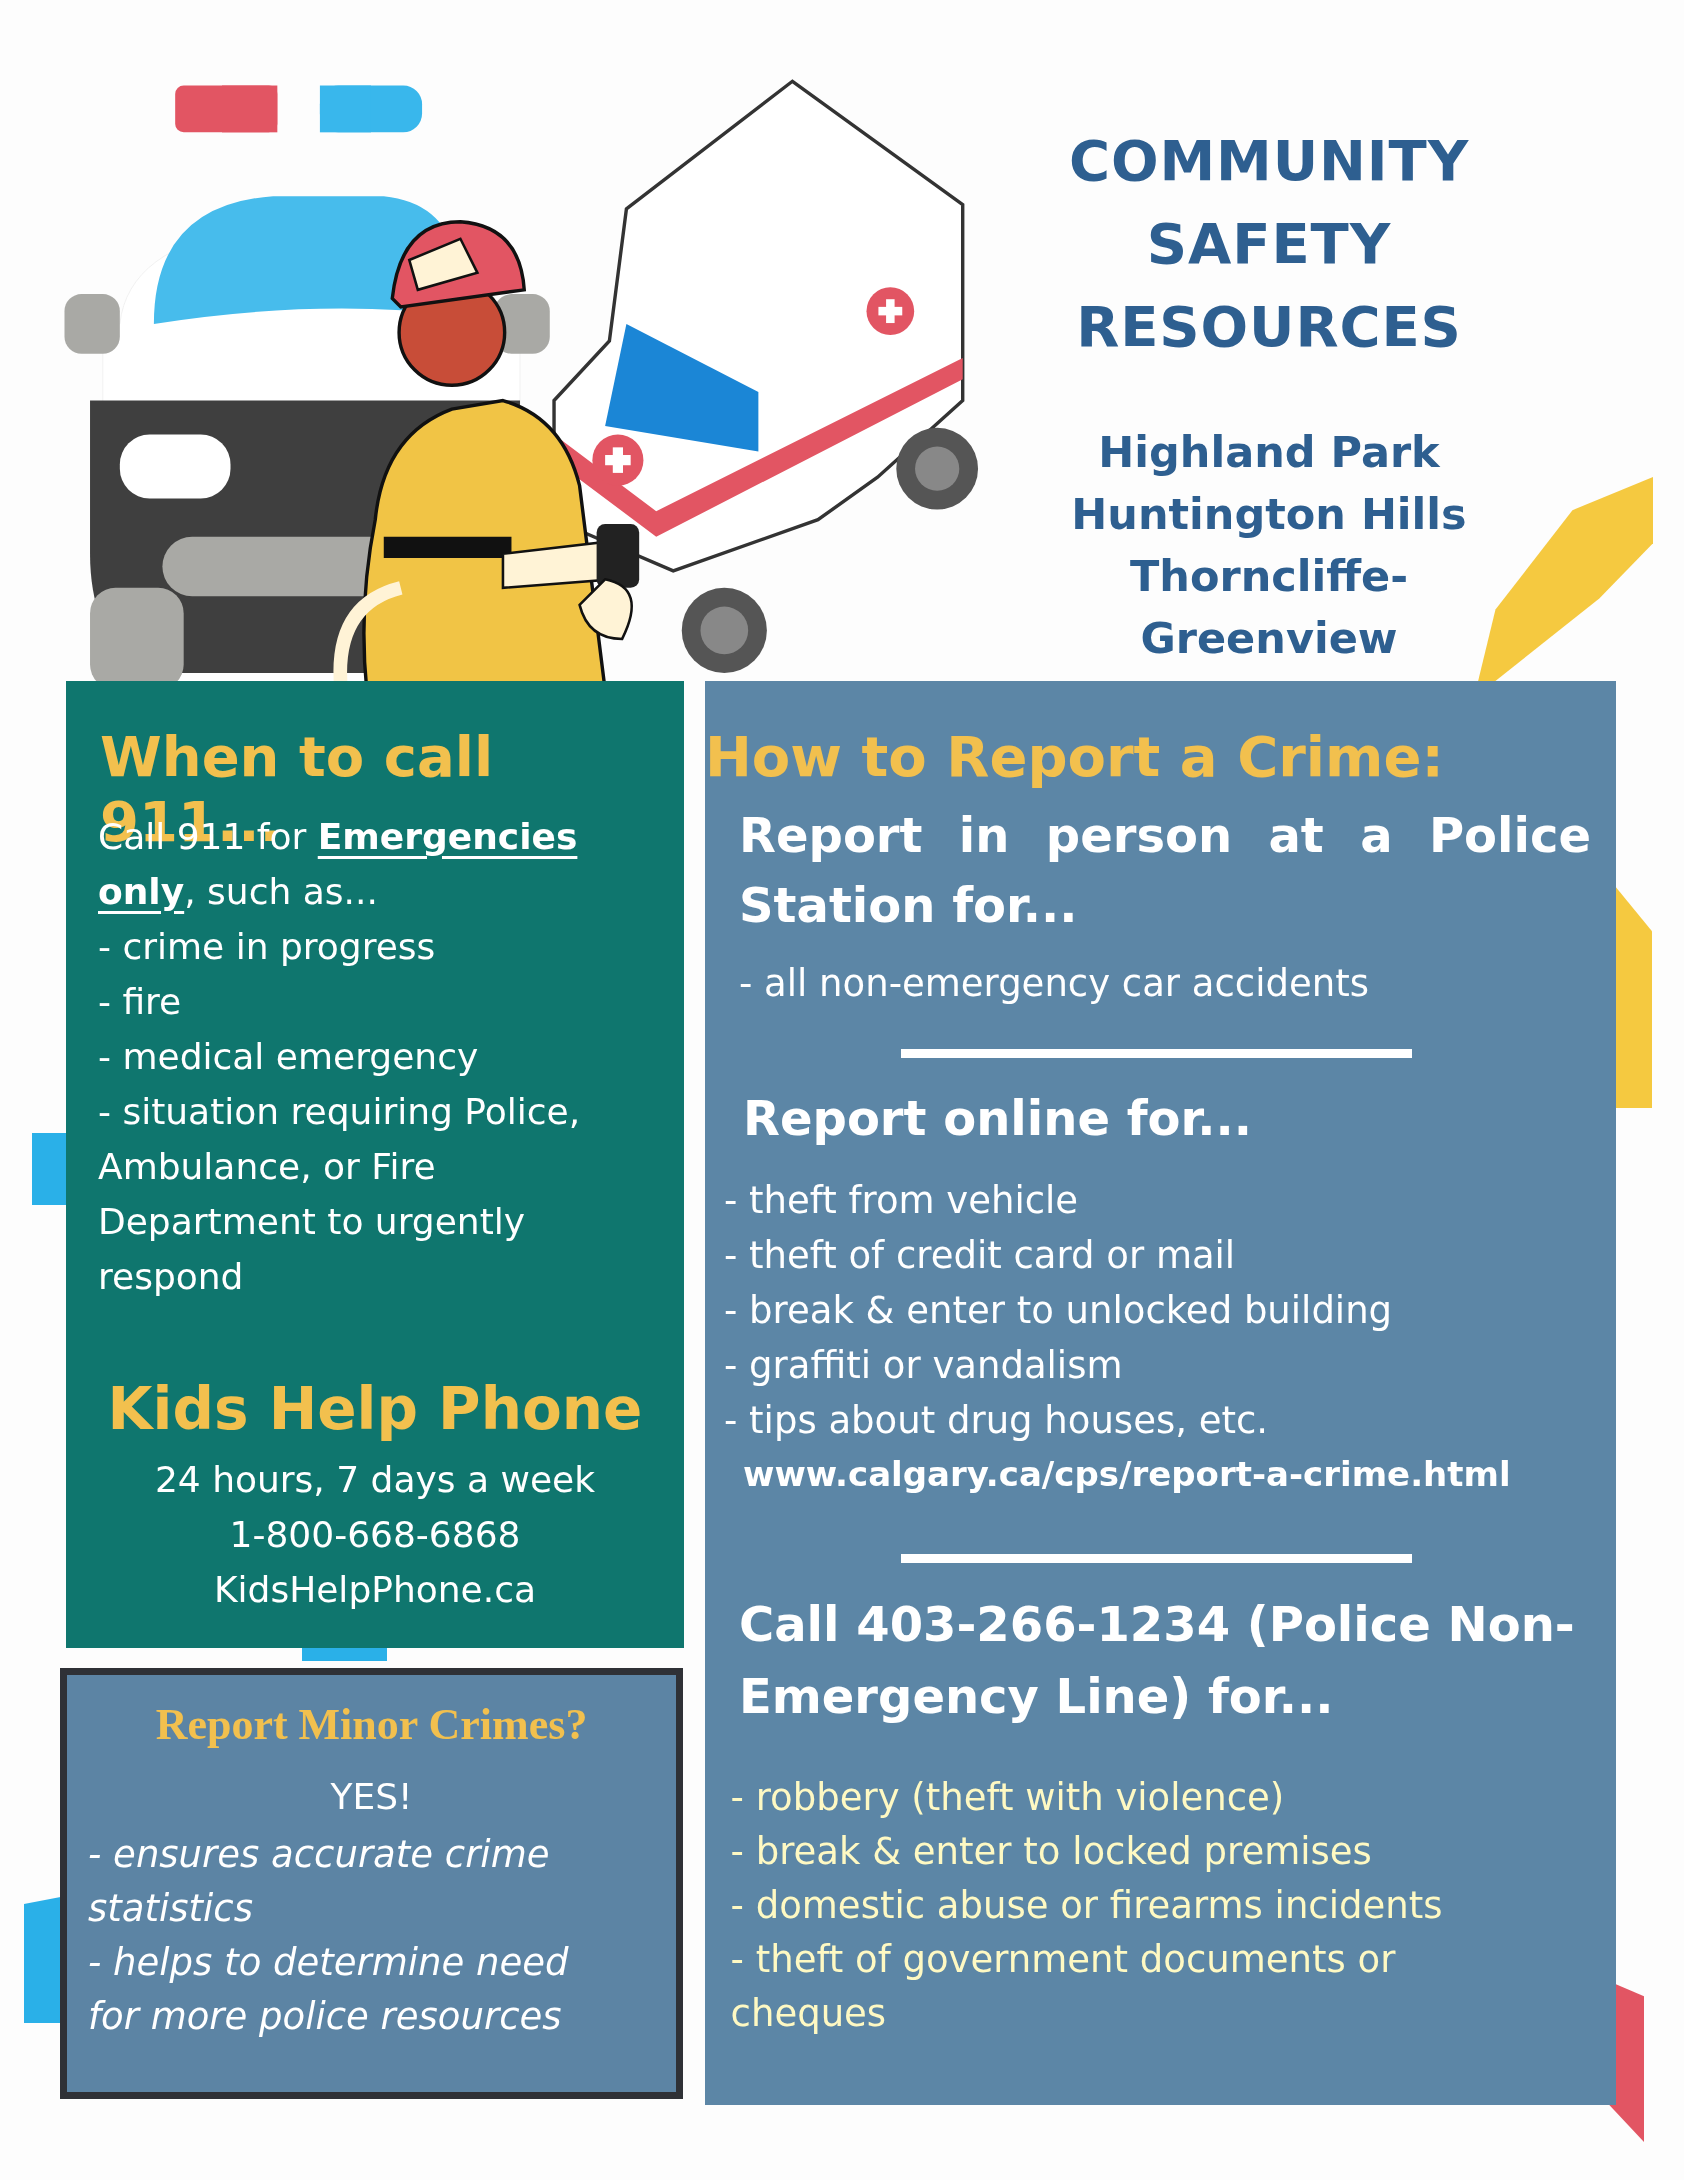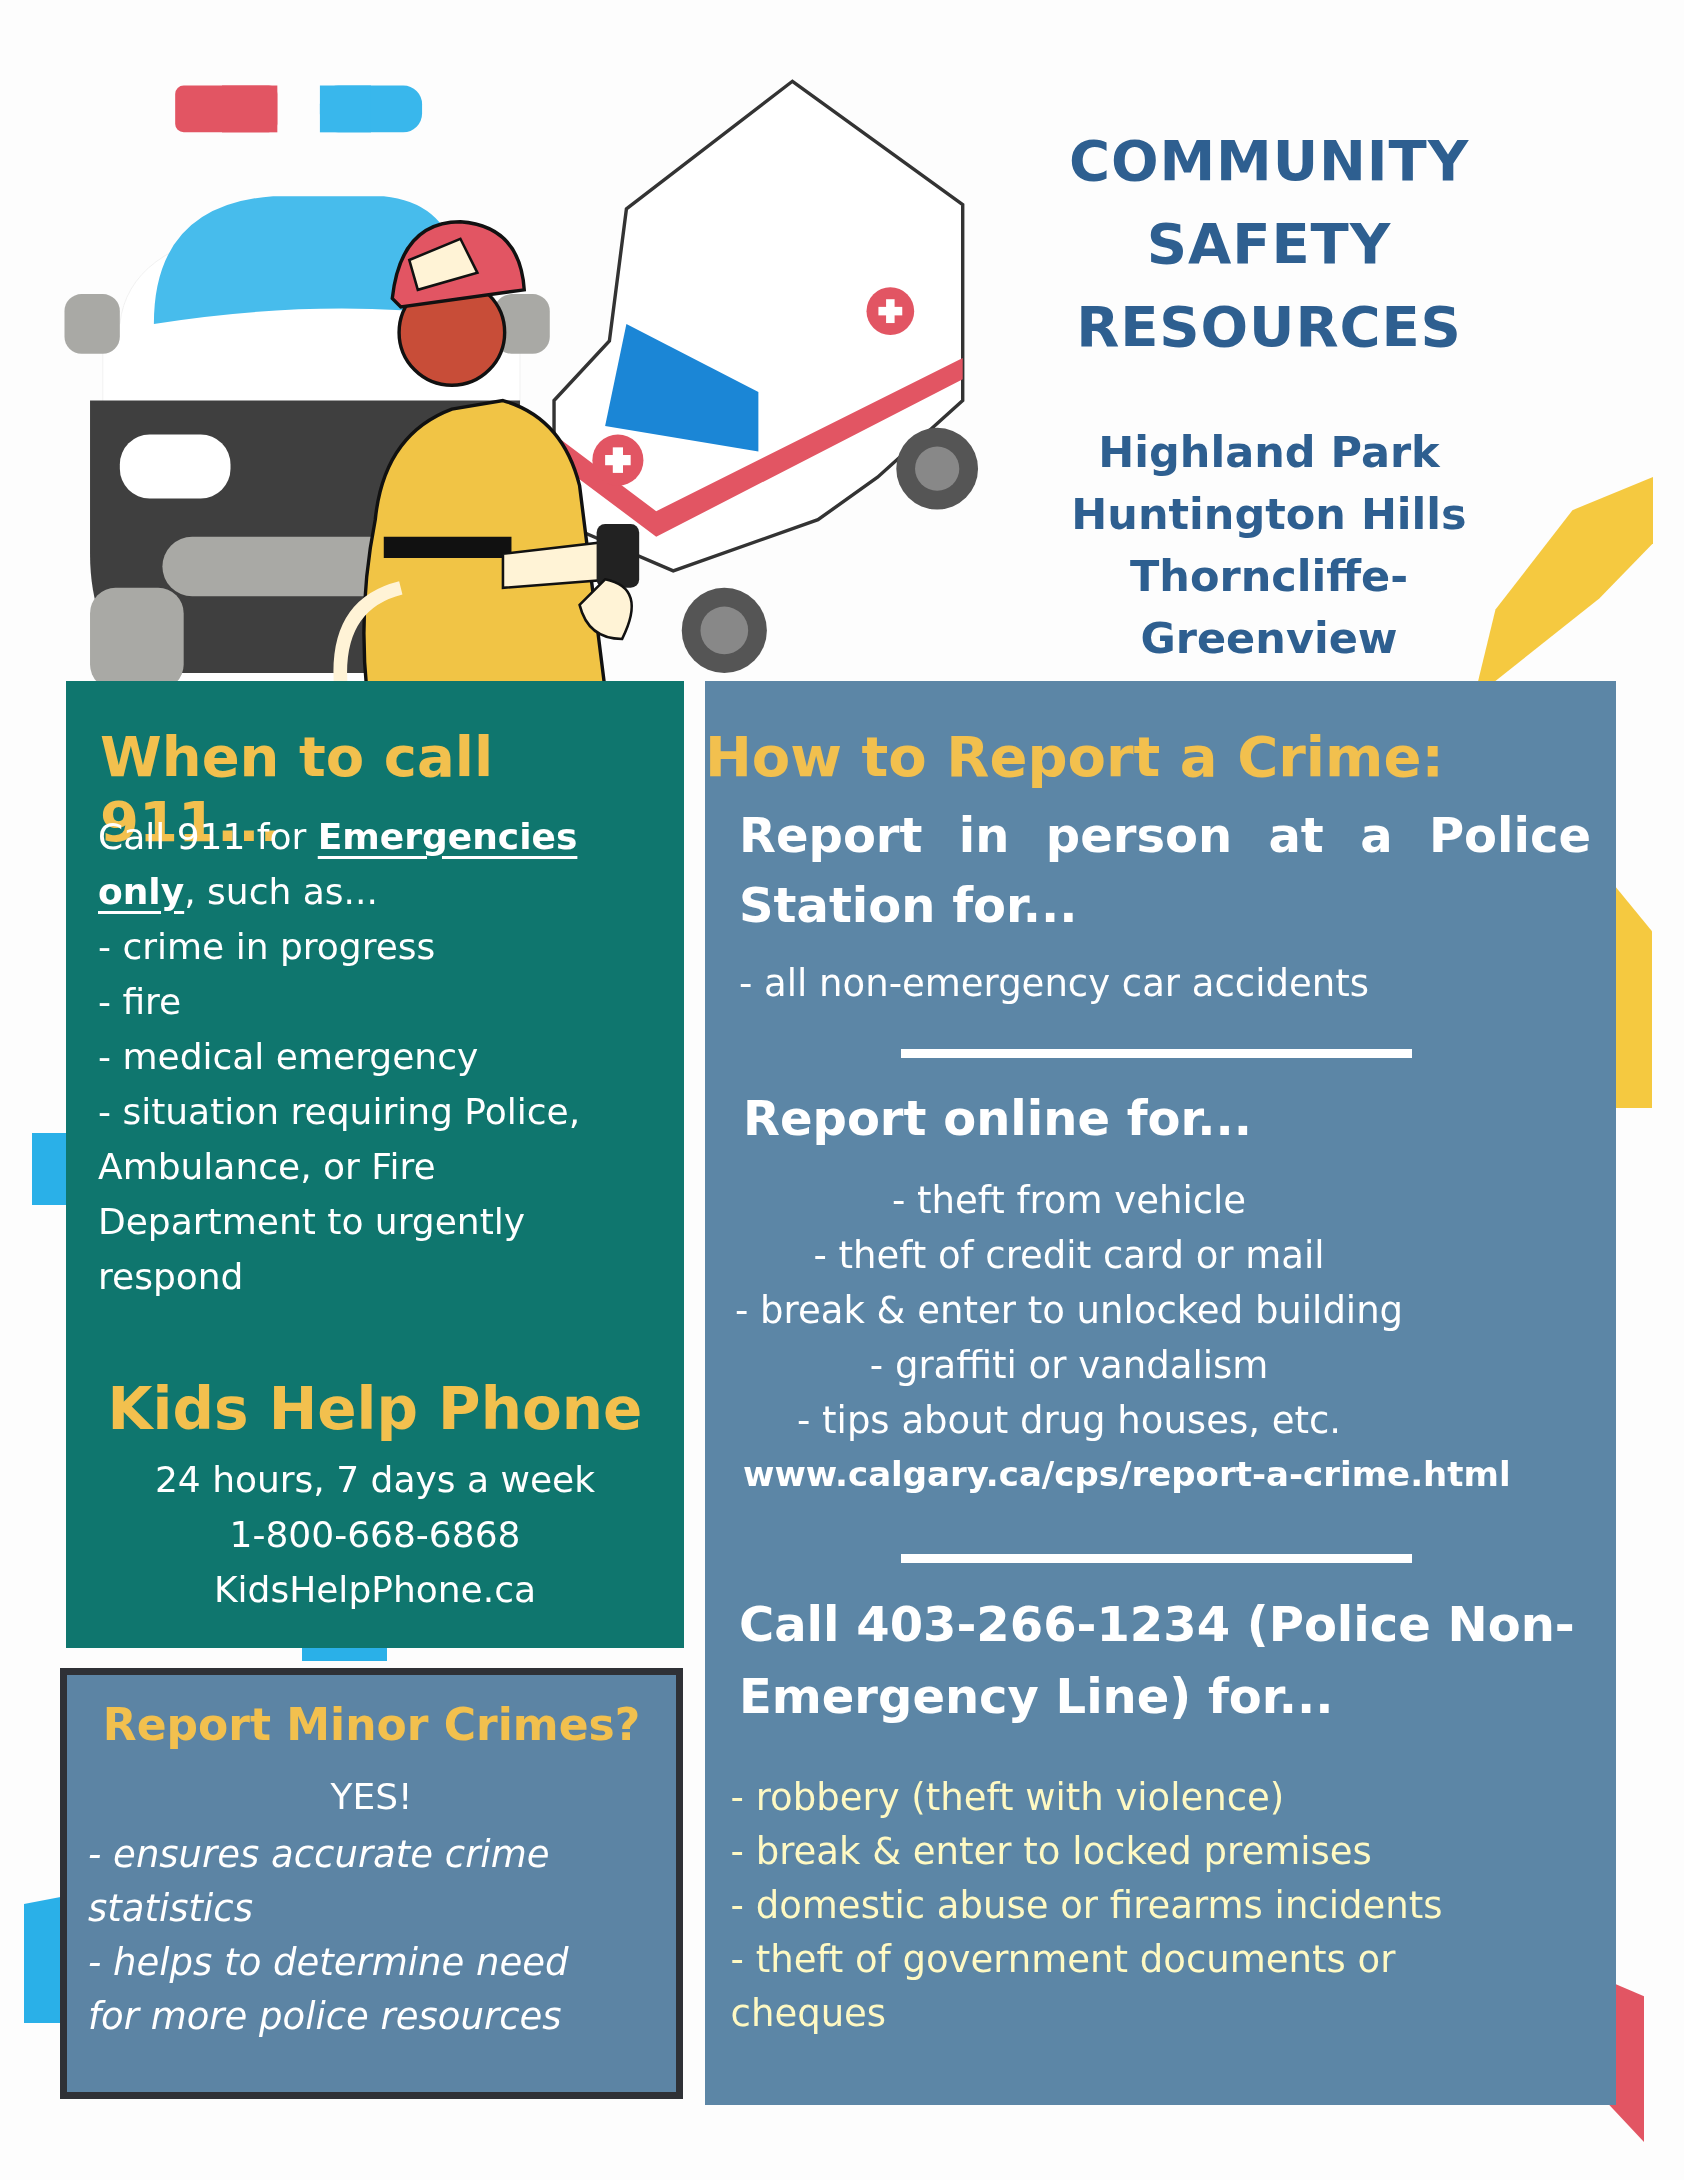--- a/index.html
+++ b/index.html
@@ -57,32 +57,32 @@
 
     .gold { color: #f2c04e; }
 
     .p911-title { left: 34px; top: 43px; font-size: 56px; font-weight: bold; }
     .p911-body { left: 32px; top: 128px; width: 562px; font-size: 36px; line-height: 55px; color: #fff; }
     .p911-body .u { text-decoration: underline; font-weight: bold; text-decoration-thickness: 3.4px; text-underline-offset: 6.8px; }
 
     .khp-title { left: 0; width: 100%; top: 694px; text-align: center; font-size: 58px; font-weight: bold; }
     .khp-body { left: 0; width: 100%; top: 771px; text-align: center; font-size: 36px; line-height: 55px; color: #fff; }
 
-    .minor-title { left: 0; width: 100%; top: 24px; text-align: center; font-size: 44px; font-weight: bold; }
+    .minor-title { left: 0; width: 100%; top: 24px; text-align: center; font-size: 44px; font-weight: bold; font-family: Liberation Serif, serif; }
     .minor-yes { left: 0; width: 100%; top: 101px; text-align: center; font-size: 36px; color: #fff; }
     .minor-body { left: 21px; top: 153px; width: 571px; font-size: 37px; line-height: 54px; color: #fff; font-style: italic; }
 
     .rep-title { left: 0; width: 100%; top: 43px; text-align: left; font-size: 56px; font-weight: bold; }
     .rep-h { font-weight: bold; color: #fff; }
     .rep-inperson { left: 34px; top: 119px; width: 852px; font-size: 48px; line-height: 70px; text-align: justify; }
     .rep-inperson-item { left: 34px; top: 281px; font-size: 37px; color: #fff; }
     .divider { height: 8.5px; background: #fff; }
     .divider-1 { left: 196px; top: 368px; width: 511px; }
     .rep-online { left: 38px; top: 409px; font-size: 48px; }
-    .rep-online-list { left: 30px; top: 492px; font-size: 37px; line-height: 55px; color: #fff; text-align: center; }
+    .rep-online-list { left: 19px; top: 492px; font-size: 37px; line-height: 55px; color: #fff; }
     .rep-url { left: 38px; top: 773px; font-size: 34px; font-weight: bold; color: #fff; }
     .divider-2 { left: 196px; top: 873px; width: 511px; }
     .rep-call { left: 34px; top: 907px; width: 852px; font-size: 48px; line-height: 72px; }
     .rep-call-list { left: 25.6px; top: 1090px; width: 852px; font-size: 37px; line-height: 54px; color: #fef9c3; }
 
     .list-line { display: block; white-space: nowrap; }
   </style>
 </head>
 <body>
 

